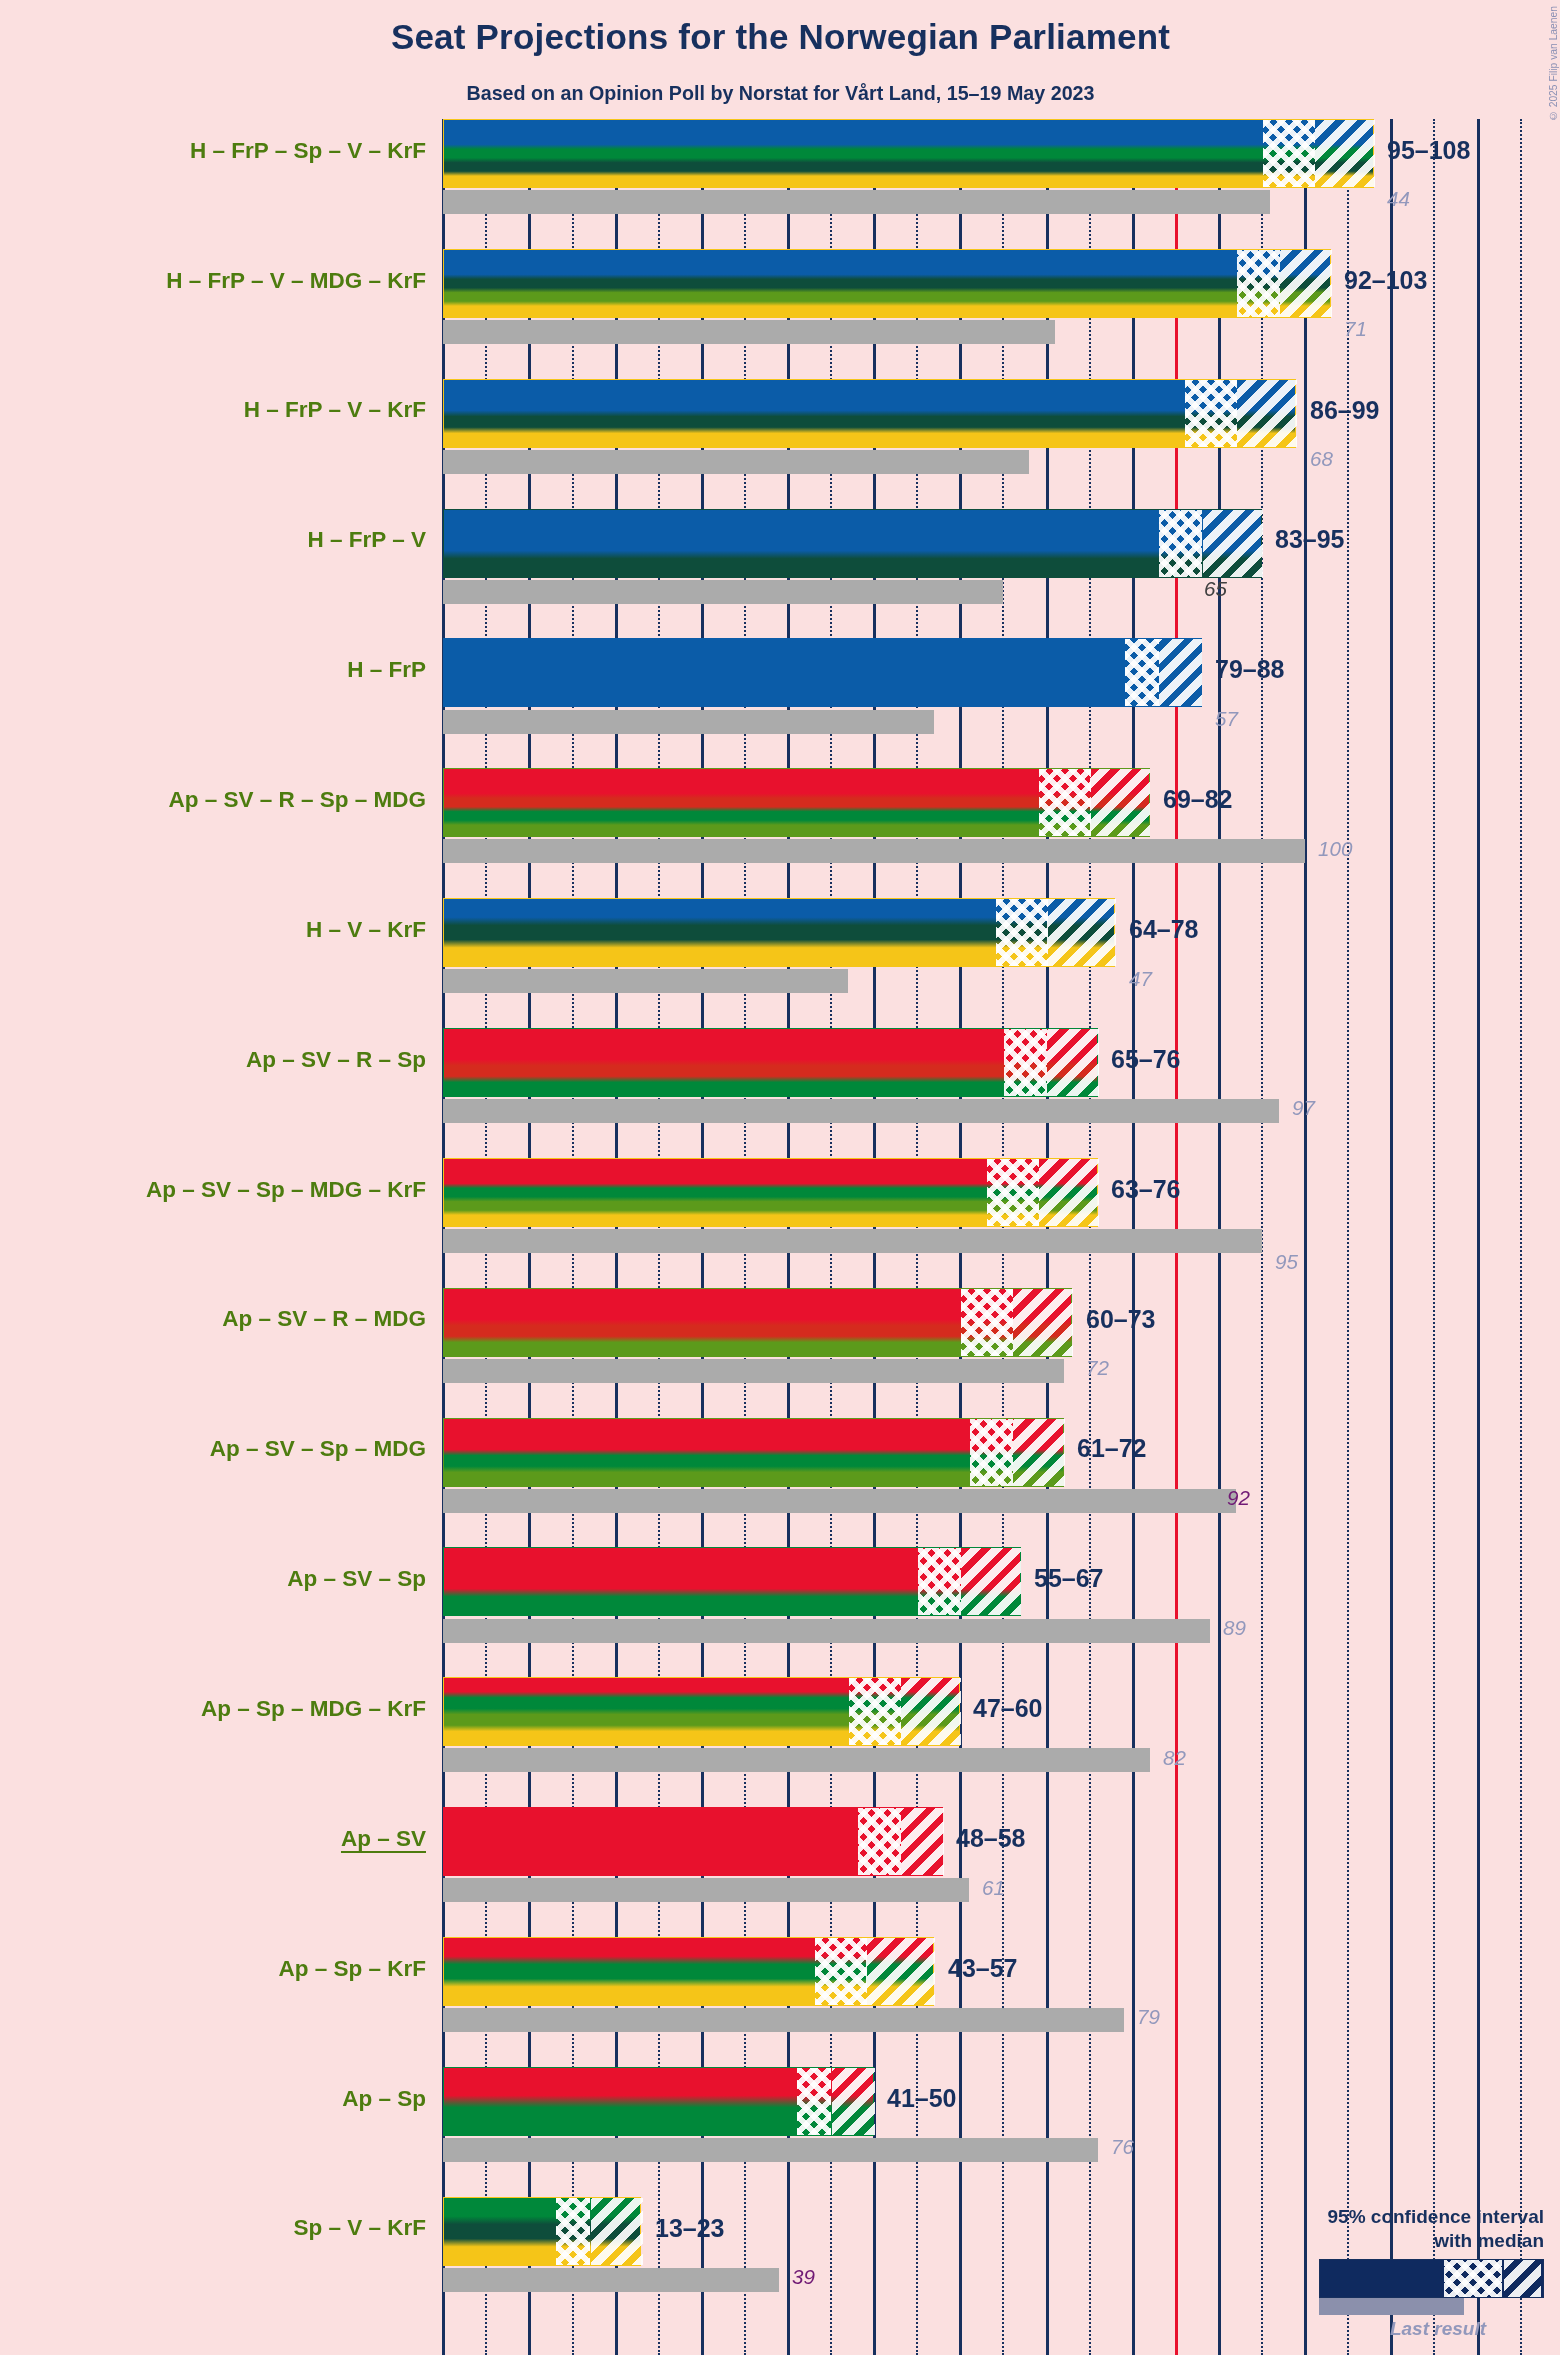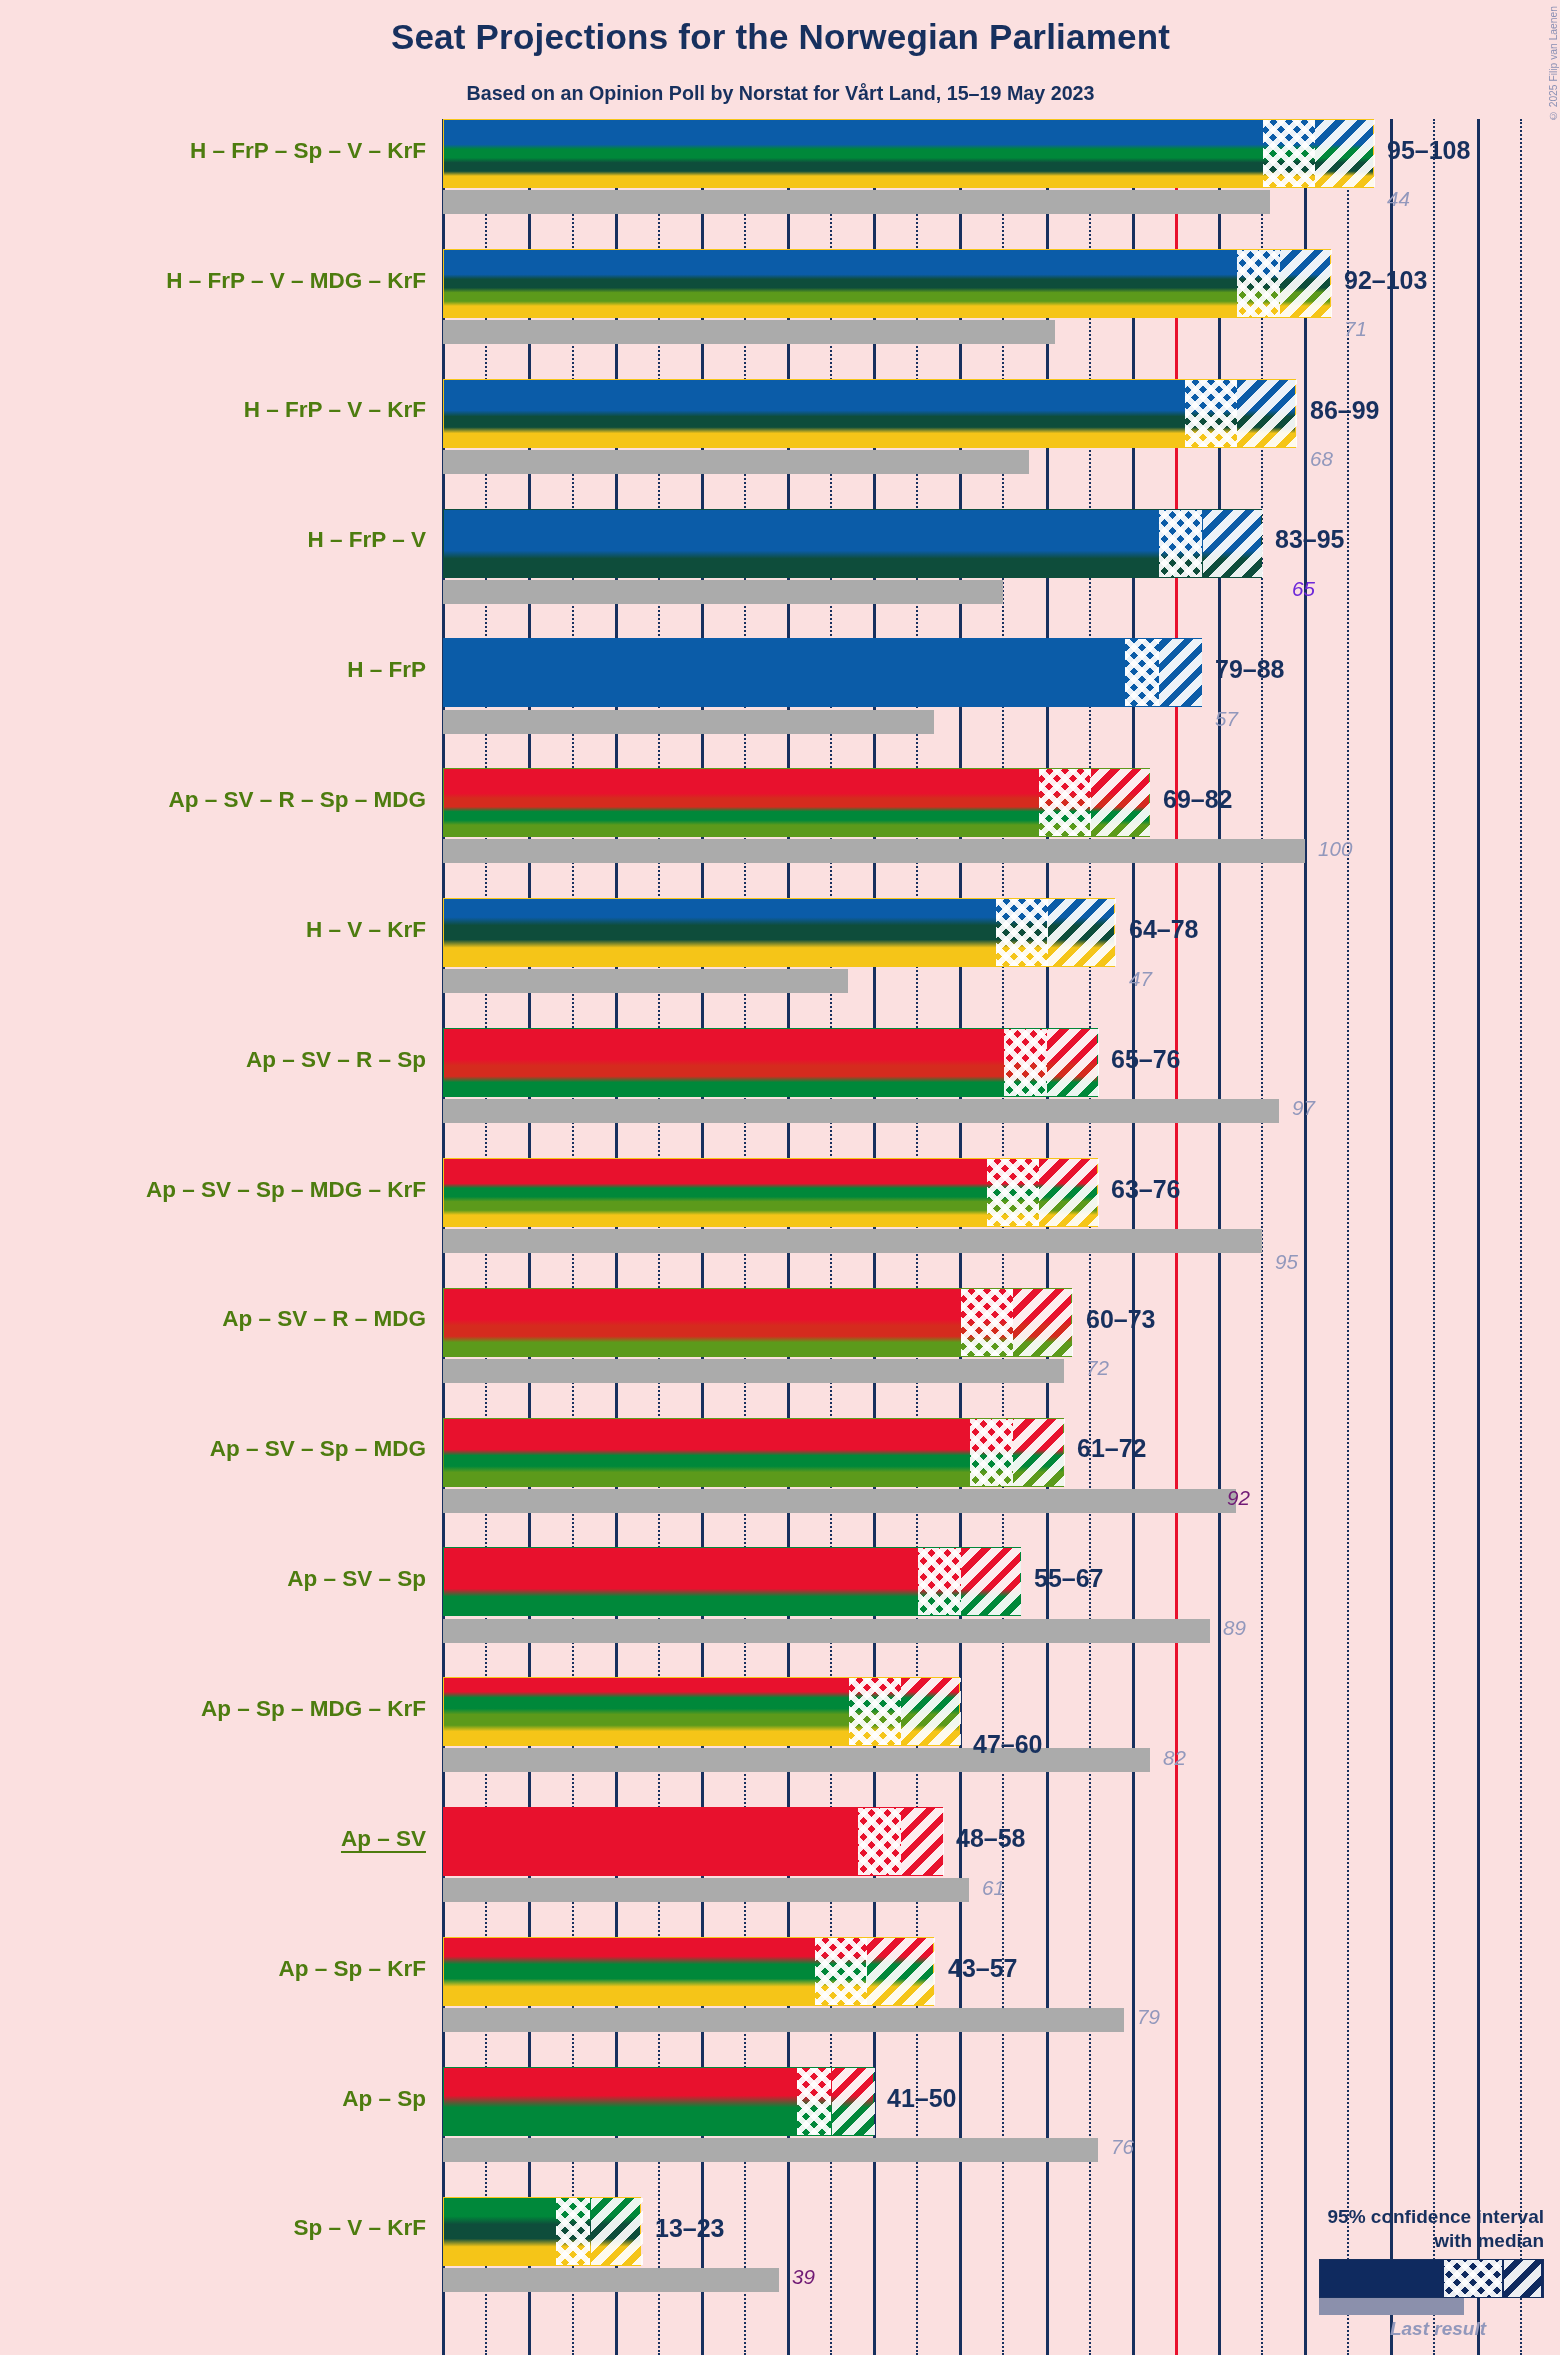--- a/index.html
+++ b/index.html
@@ -110,21 +110,21 @@
     </div>
     <div class="valtext" style="left: 1310px; top: 396px; text-align: center;">86–99</div>
     <div class="lastval" style="left: 1310px; top: 447px; color: rgb(146, 152, 188);">68</div>
     <div class="rowlabel" style="right: 1135px; top: 527px;">H – FrP – V</div>
     <div class="lastbar" style="left: 443px; top: 580px; width: 560px; height: 24px; background: rgb(171, 171, 171);"></div>
     <div class="bar" style="left: 443px; top: 509px; width: 819px; height: 69px; background: linear-gradient(rgb(11, 92, 168) 6%, rgb(11, 92, 168) 27.3%, rgb(11, 92, 168) 39.3%, rgb(11, 92, 168) 60.7%, rgb(14, 77, 59) 72.7%, rgb(14, 77, 59) 94%); border: 1.9px solid rgb(14, 77, 59);">
       <div class="ci" style="left: 715px; width: 43px; background: repeating-linear-gradient(45deg, rgba(255, 255, 255, 0.92) 0px, rgba(255, 255, 255, 0.92) 5.6px, rgba(255, 255, 255, 0) 5.6px, rgba(255, 255, 255, 0) 11.2px), repeating-linear-gradient(-45deg, rgba(255, 255, 255, 0.92) 0px, rgba(255, 255, 255, 0.92) 5.6px, rgba(255, 255, 255, 0) 5.6px, rgba(255, 255, 255, 0) 11.2px);"></div>
       <div class="ci" style="left: 759px; width: 60px; background: repeating-linear-gradient(-45deg, rgba(255, 255, 255, 0.92) 0px, rgba(255, 255, 255, 0.92) 8.4px, rgba(255, 255, 255, 0) 8.4px, rgba(255, 255, 255, 0) 15px);"></div>
     </div>
     <div class="valtext" style="left: 1275px; top: 525px;">83–95</div>
-    <div class="lastval" style="left: 1292px; top: 577px; color: #6d28d9;">65</div>
+    <div class="lastval" style="left: 1204px; top: 577px; color: #404040;">65</div>
     <div class="rowlabel" style="right: 1135px; top: 657px;">H – FrP</div>
     <div class="lastbar" style="left: 443px; top: 710px; width: 491px; height: 24px; background: rgb(171, 171, 171);"></div>
     <div class="bar" style="left: 443px; top: 638px; width: 759px; height: 69px; background: linear-gradient(rgb(11, 92, 168) 9%, rgb(11, 92, 168) 41%, rgb(11, 92, 168) 59%, rgb(11, 92, 168) 91%); border: 1.9px solid rgb(11, 92, 168);">
       <div class="ci" style="left: 681px; width: 34px; background: repeating-linear-gradient(45deg, rgba(255, 255, 255, 0.92) 0px, rgba(255, 255, 255, 0.92) 5.6px, rgba(255, 255, 255, 0) 5.6px, rgba(255, 255, 255, 0) 11.2px), repeating-linear-gradient(-45deg, rgba(255, 255, 255, 0.92) 0px, rgba(255, 255, 255, 0.92) 5.6px, rgba(255, 255, 255, 0) 5.6px, rgba(255, 255, 255, 0) 11.2px);"></div>
       <div class="ci" style="left: 715px; width: 43px; background: repeating-linear-gradient(-45deg, rgba(255, 255, 255, 0.92) 0px, rgba(255, 255, 255, 0.92) 8.4px, rgba(255, 255, 255, 0) 8.4px, rgba(255, 255, 255, 0) 15px);"></div>
     </div>
     <div class="valtext" style="left: 1215px; top: 655px;">79–88</div>
     <div class="lastval" style="left: 1215px; top: 707px; color: rgb(146, 152, 188);">57</div>
     <div class="rowlabel" style="right: 1135px; top: 787px;">Ap – SV – R – Sp – MDG</div>
     <div class="lastbar" style="left: 443px; top: 839px; width: 862px; height: 24px; background: rgb(171, 171, 171);"></div>
@@ -181,21 +181,21 @@
       <div class="ci" style="left: 517px; width: 60px; background: repeating-linear-gradient(-45deg, rgba(255, 255, 255, 0.92) 0px, rgba(255, 255, 255, 0.92) 8.4px, rgba(255, 255, 255, 0) 8.4px, rgba(255, 255, 255, 0) 15px);"></div>
     </div>
     <div class="valtext" style="left: 1034px; top: 1564px;">55–67</div>
     <div class="lastval" style="left: 1223px; top: 1616px; color: rgb(146, 152, 188);">89</div>
     <div class="rowlabel" style="right: 1135px; top: 1696px;">Ap – Sp – MDG – KrF</div>
     <div class="lastbar" style="left: 443px; top: 1748px; width: 707px; height: 24px; background: rgb(171, 171, 171);"></div>
     <div class="bar" style="left: 443px; top: 1677px; width: 517px; height: 69px; background: linear-gradient(rgb(232, 17, 45) 4.5%, rgb(232, 17, 45) 20.5%, rgb(0, 136, 58) 29.5%, rgb(0, 136, 58) 45.5%, rgb(92, 154, 27) 54.5%, rgb(92, 154, 27) 70.5%, rgb(245, 197, 24) 79.5%, rgb(245, 197, 24) 95.5%); border: 1.9px solid rgb(245, 197, 24);">
       <div class="ci" style="left: 405px; width: 52px; background: repeating-linear-gradient(45deg, rgba(255, 255, 255, 0.92) 0px, rgba(255, 255, 255, 0.92) 5.6px, rgba(255, 255, 255, 0) 5.6px, rgba(255, 255, 255, 0) 11.2px), repeating-linear-gradient(-45deg, rgba(255, 255, 255, 0.92) 0px, rgba(255, 255, 255, 0.92) 5.6px, rgba(255, 255, 255, 0) 5.6px, rgba(255, 255, 255, 0) 11.2px);"></div>
       <div class="ci" style="left: 457px; width: 60px; background: repeating-linear-gradient(-45deg, rgba(255, 255, 255, 0.92) 0px, rgba(255, 255, 255, 0.92) 8.4px, rgba(255, 255, 255, 0) 8.4px, rgba(255, 255, 255, 0) 15px);"></div>
     </div>
-    <div class="valtext" style="left: 973px; top: 1694px; margin-top: 36px;">47–60</div>
+    <div class="valtext" style="left: 973px; top: 1694px;">47–60</div>
     <div class="lastval" style="left: 1163px; top: 1746px; color: rgb(146, 152, 188);">82</div>
     <div class="rowlabel underlined" style="right: 1135px; top: 1826px;">Ap – SV</div>
     <div class="lastbar" style="left: 443px; top: 1878px; width: 526px; height: 24px; background: rgb(171, 171, 171);"></div>
     <div class="bar" style="left: 443px; top: 1807px; width: 500px; height: 69px; background: linear-gradient(rgb(232, 17, 45) 9%, rgb(232, 17, 45) 41%, rgb(232, 17, 45) 59%, rgb(232, 17, 45) 91%); border: 1.9px solid rgb(232, 17, 45);">
       <div class="ci" style="left: 414px; width: 43px; background: repeating-linear-gradient(45deg, rgba(255, 255, 255, 0.92) 0px, rgba(255, 255, 255, 0.92) 5.6px, rgba(255, 255, 255, 0) 5.6px, rgba(255, 255, 255, 0) 11.2px), repeating-linear-gradient(-45deg, rgba(255, 255, 255, 0.92) 0px, rgba(255, 255, 255, 0.92) 5.6px, rgba(255, 255, 255, 0) 5.6px, rgba(255, 255, 255, 0) 11.2px);"></div>
       <div class="ci" style="left: 457px; width: 43px; background: repeating-linear-gradient(-45deg, rgba(255, 255, 255, 0.92) 0px, rgba(255, 255, 255, 0.92) 8.4px, rgba(255, 255, 255, 0) 8.4px, rgba(255, 255, 255, 0) 15px);"></div>
     </div>
     <div class="valtext" style="left: 956px; top: 1824px;">48–58</div>
     <div class="lastval" style="left: 982px; top: 1876px; color: rgb(146, 152, 188);">61</div>
     <div class="rowlabel" style="right: 1135px; top: 1956px;">Ap – Sp – KrF</div>

